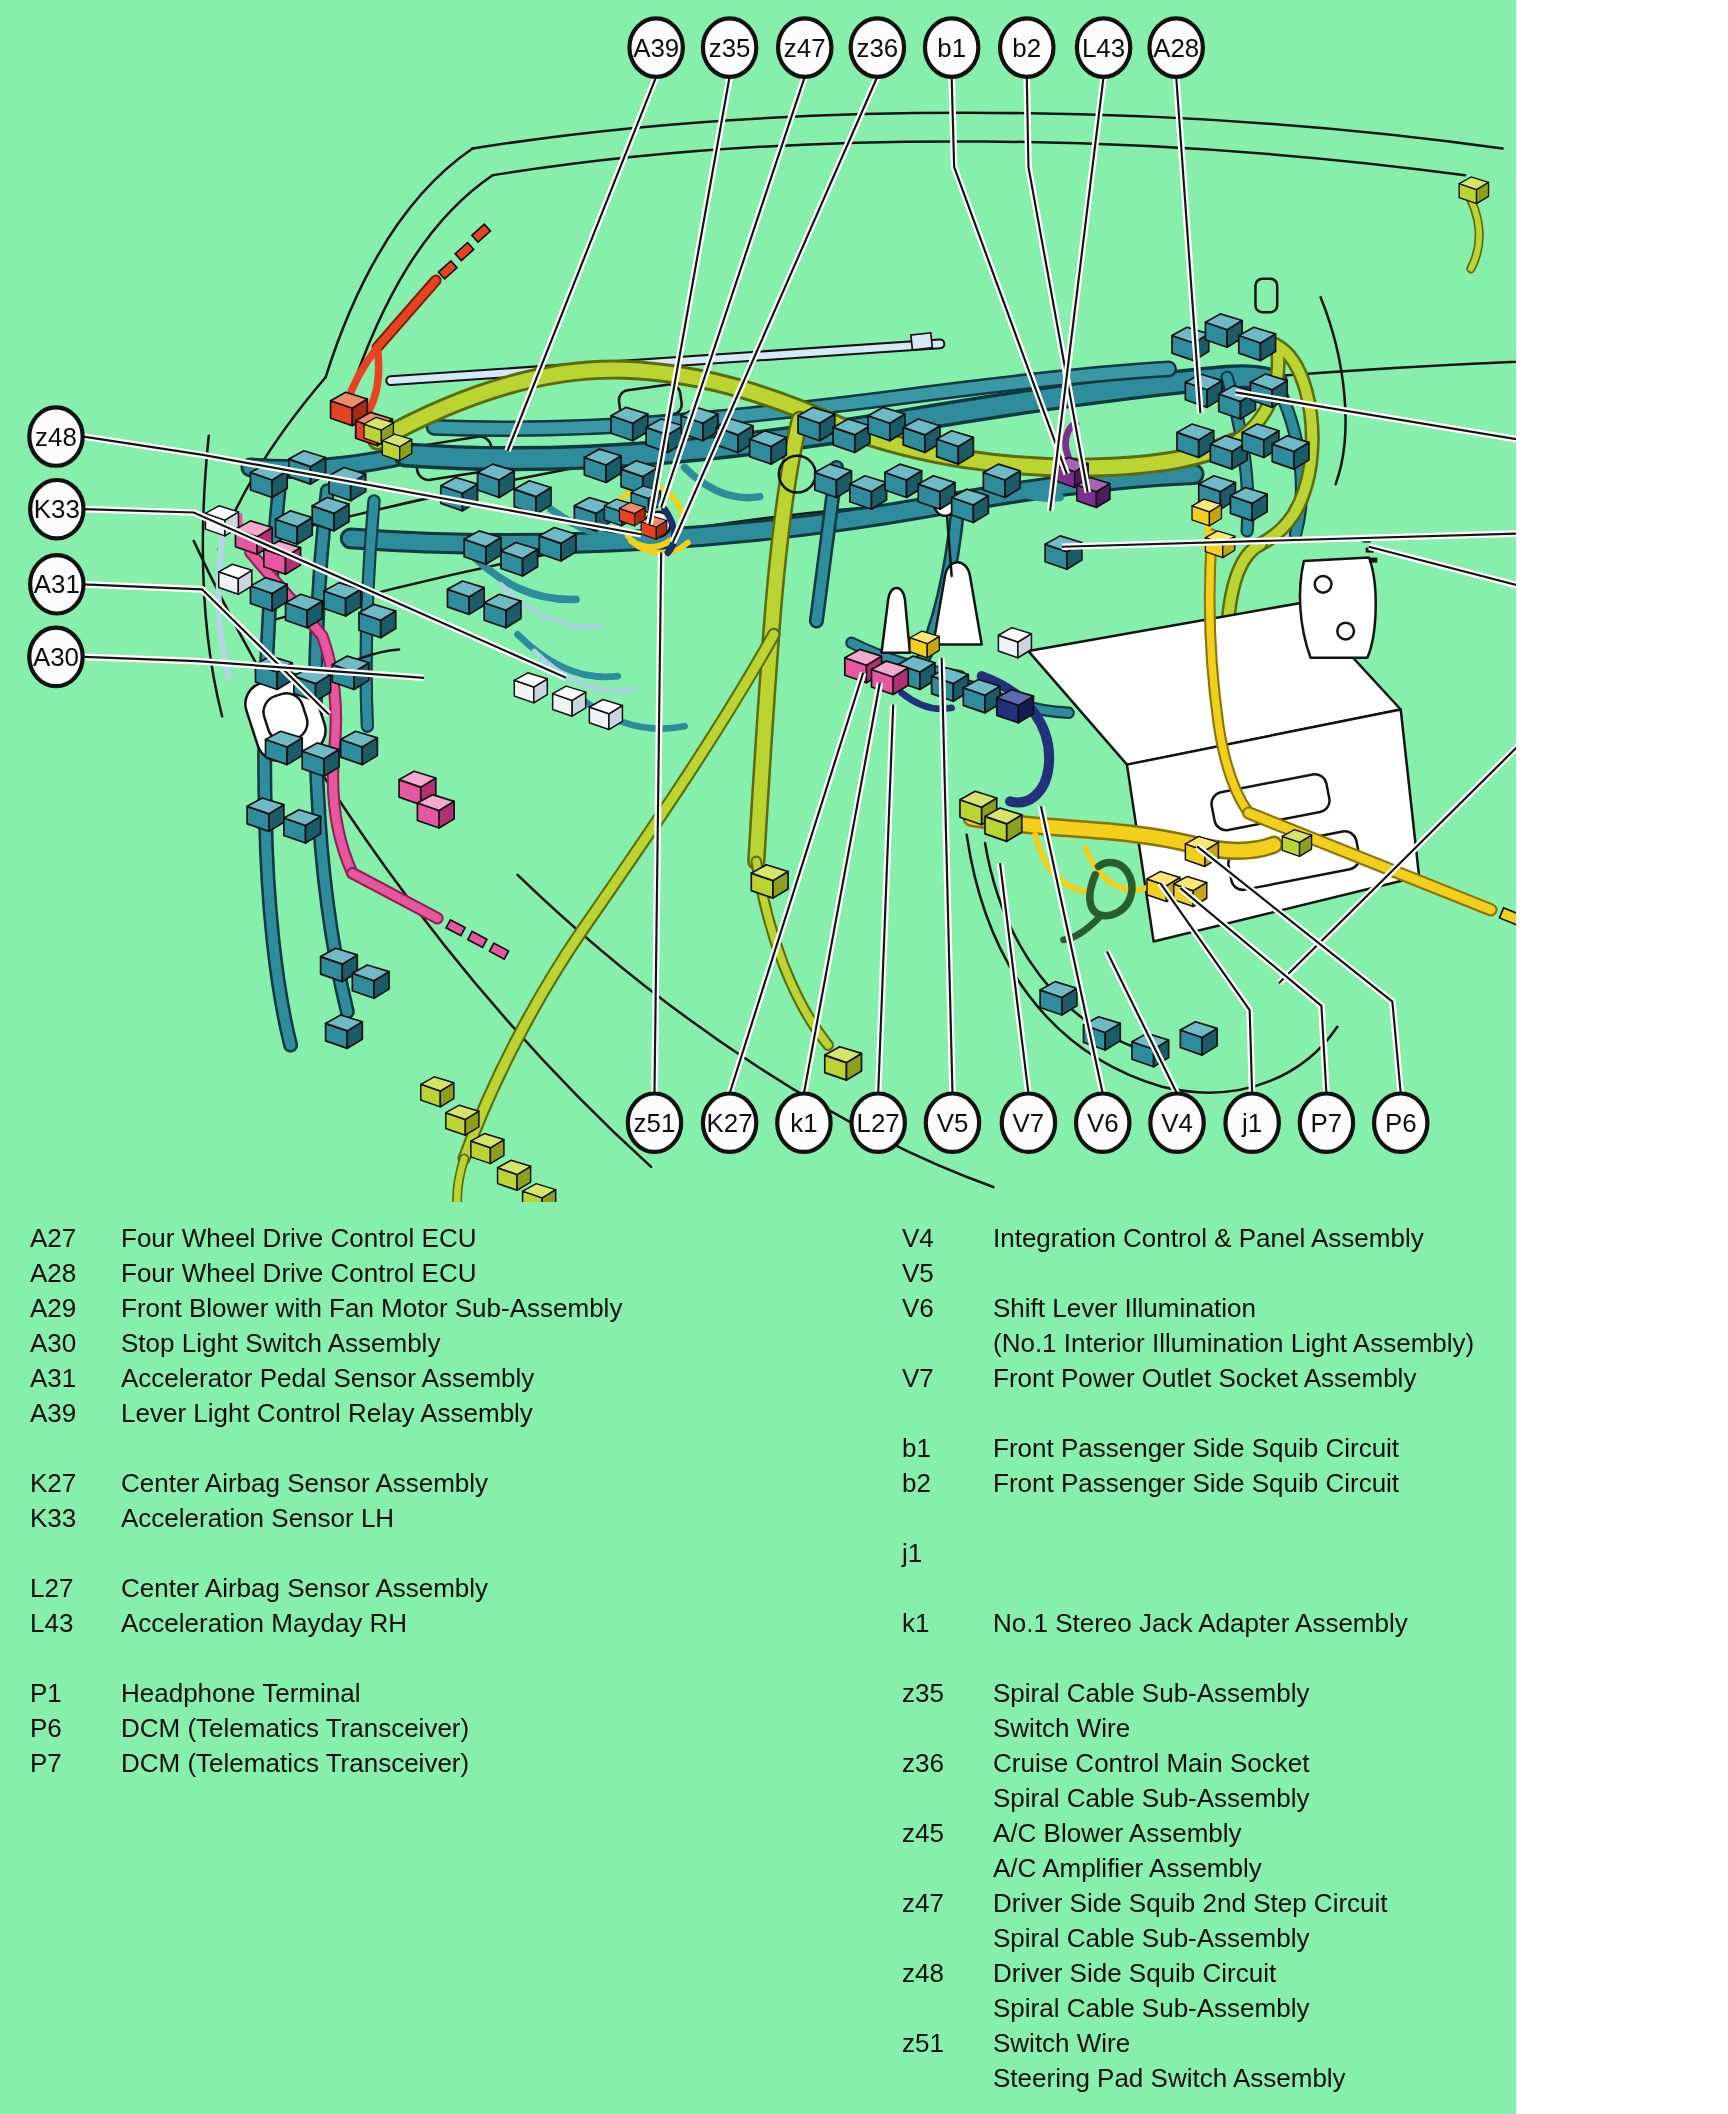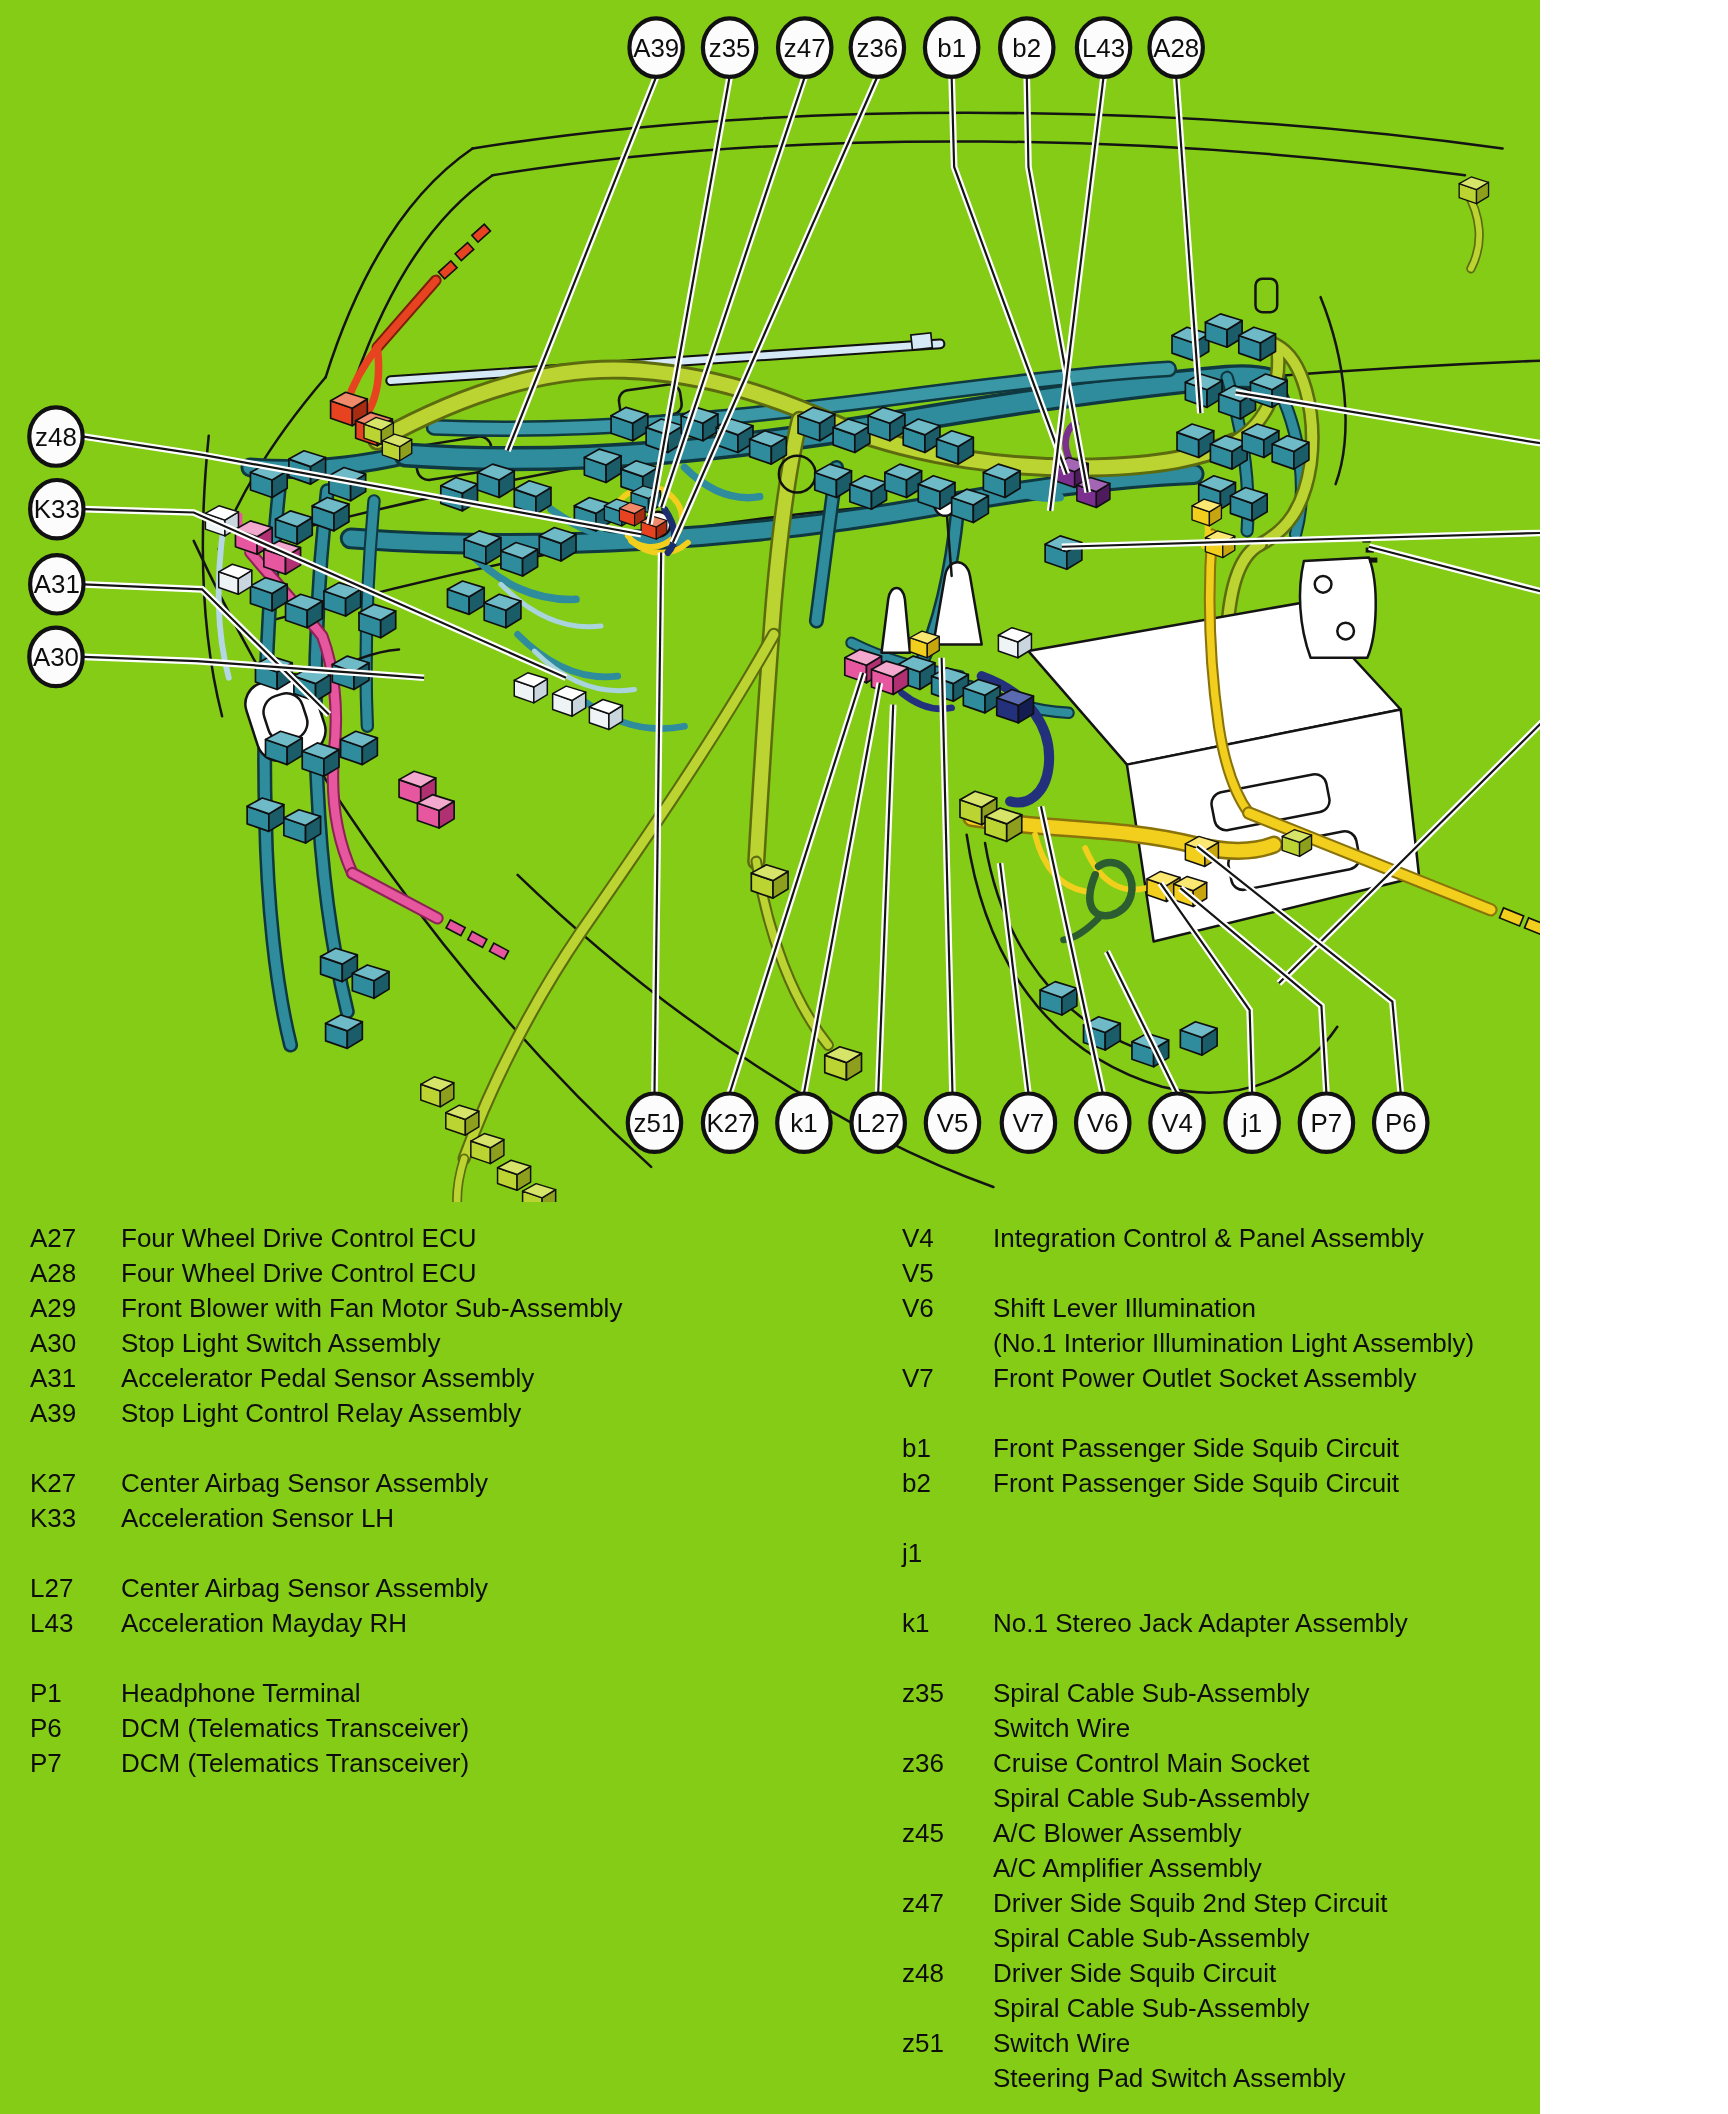--- a/index.html
+++ b/index.html
@@ -1,17 +1,17 @@
 <!DOCTYPE html>
 <html style="font-size:13.4px"><head>
 <meta charset="utf-8">
 <style>
   html,body{margin:0;padding:0;background:#ffffff;}
-  .stage{position:relative;width:1516px;height:2115px;background:#84cc16;overflow:hidden;
-         font-family:"Liberation Sans",sans-serif;padding-left:24px;}
+  .stage{position:relative;width:1516px;height:2115px;background:#86efac;overflow:hidden;
+         font-family:"Liberation Sans",sans-serif;}
   svg.diagram{position:absolute;left:0;top:0;}
   svg.diagram use{fill:none;}
   
   .f1{fill:var(--c1);stroke:#101010;stroke-width:2;stroke-linejoin:round;}
   .f2{fill:var(--c2);stroke:#101010;stroke-width:2;stroke-linejoin:round;}
   .f3{fill:var(--c3);stroke:#101010;stroke-width:2;stroke-linejoin:round;}
   .bx-teal  {--c1:#6fbac7;--c2:#2e8c9c;--c3:#1a5d69;}
   .bx-pink  {--c1:#f2a9cd;--c2:#e7579f;--c3:#b03072;}
   .bx-yellow{--c1:#fae873;--c2:#f2cf1c;--c3:#c7a50e;}
   .bx-red   {--c1:#f08a6a;--c2:#e84320;--c3:#a82c12;}
@@ -553,21 +553,21 @@
           </div>
           <div class="entry">
             <div class="code">A31</div>
             <div class="lines">
               <div>Accelerator Pedal Sensor Assembly</div>
             </div>
           </div>
           <div class="entry">
             <div class="code">A39</div>
             <div class="lines">
-              <div>Stop Light Control Relay Assembly</div>
+              <div>Lever Light Control Relay Assembly</div>
             </div>
           </div>
         </div>
         <div class="group">
           <div class="entry">
             <div class="code">K27</div>
             <div class="lines">
               <div>Center Airbag Sensor Assembly</div>
             </div>
           </div>

